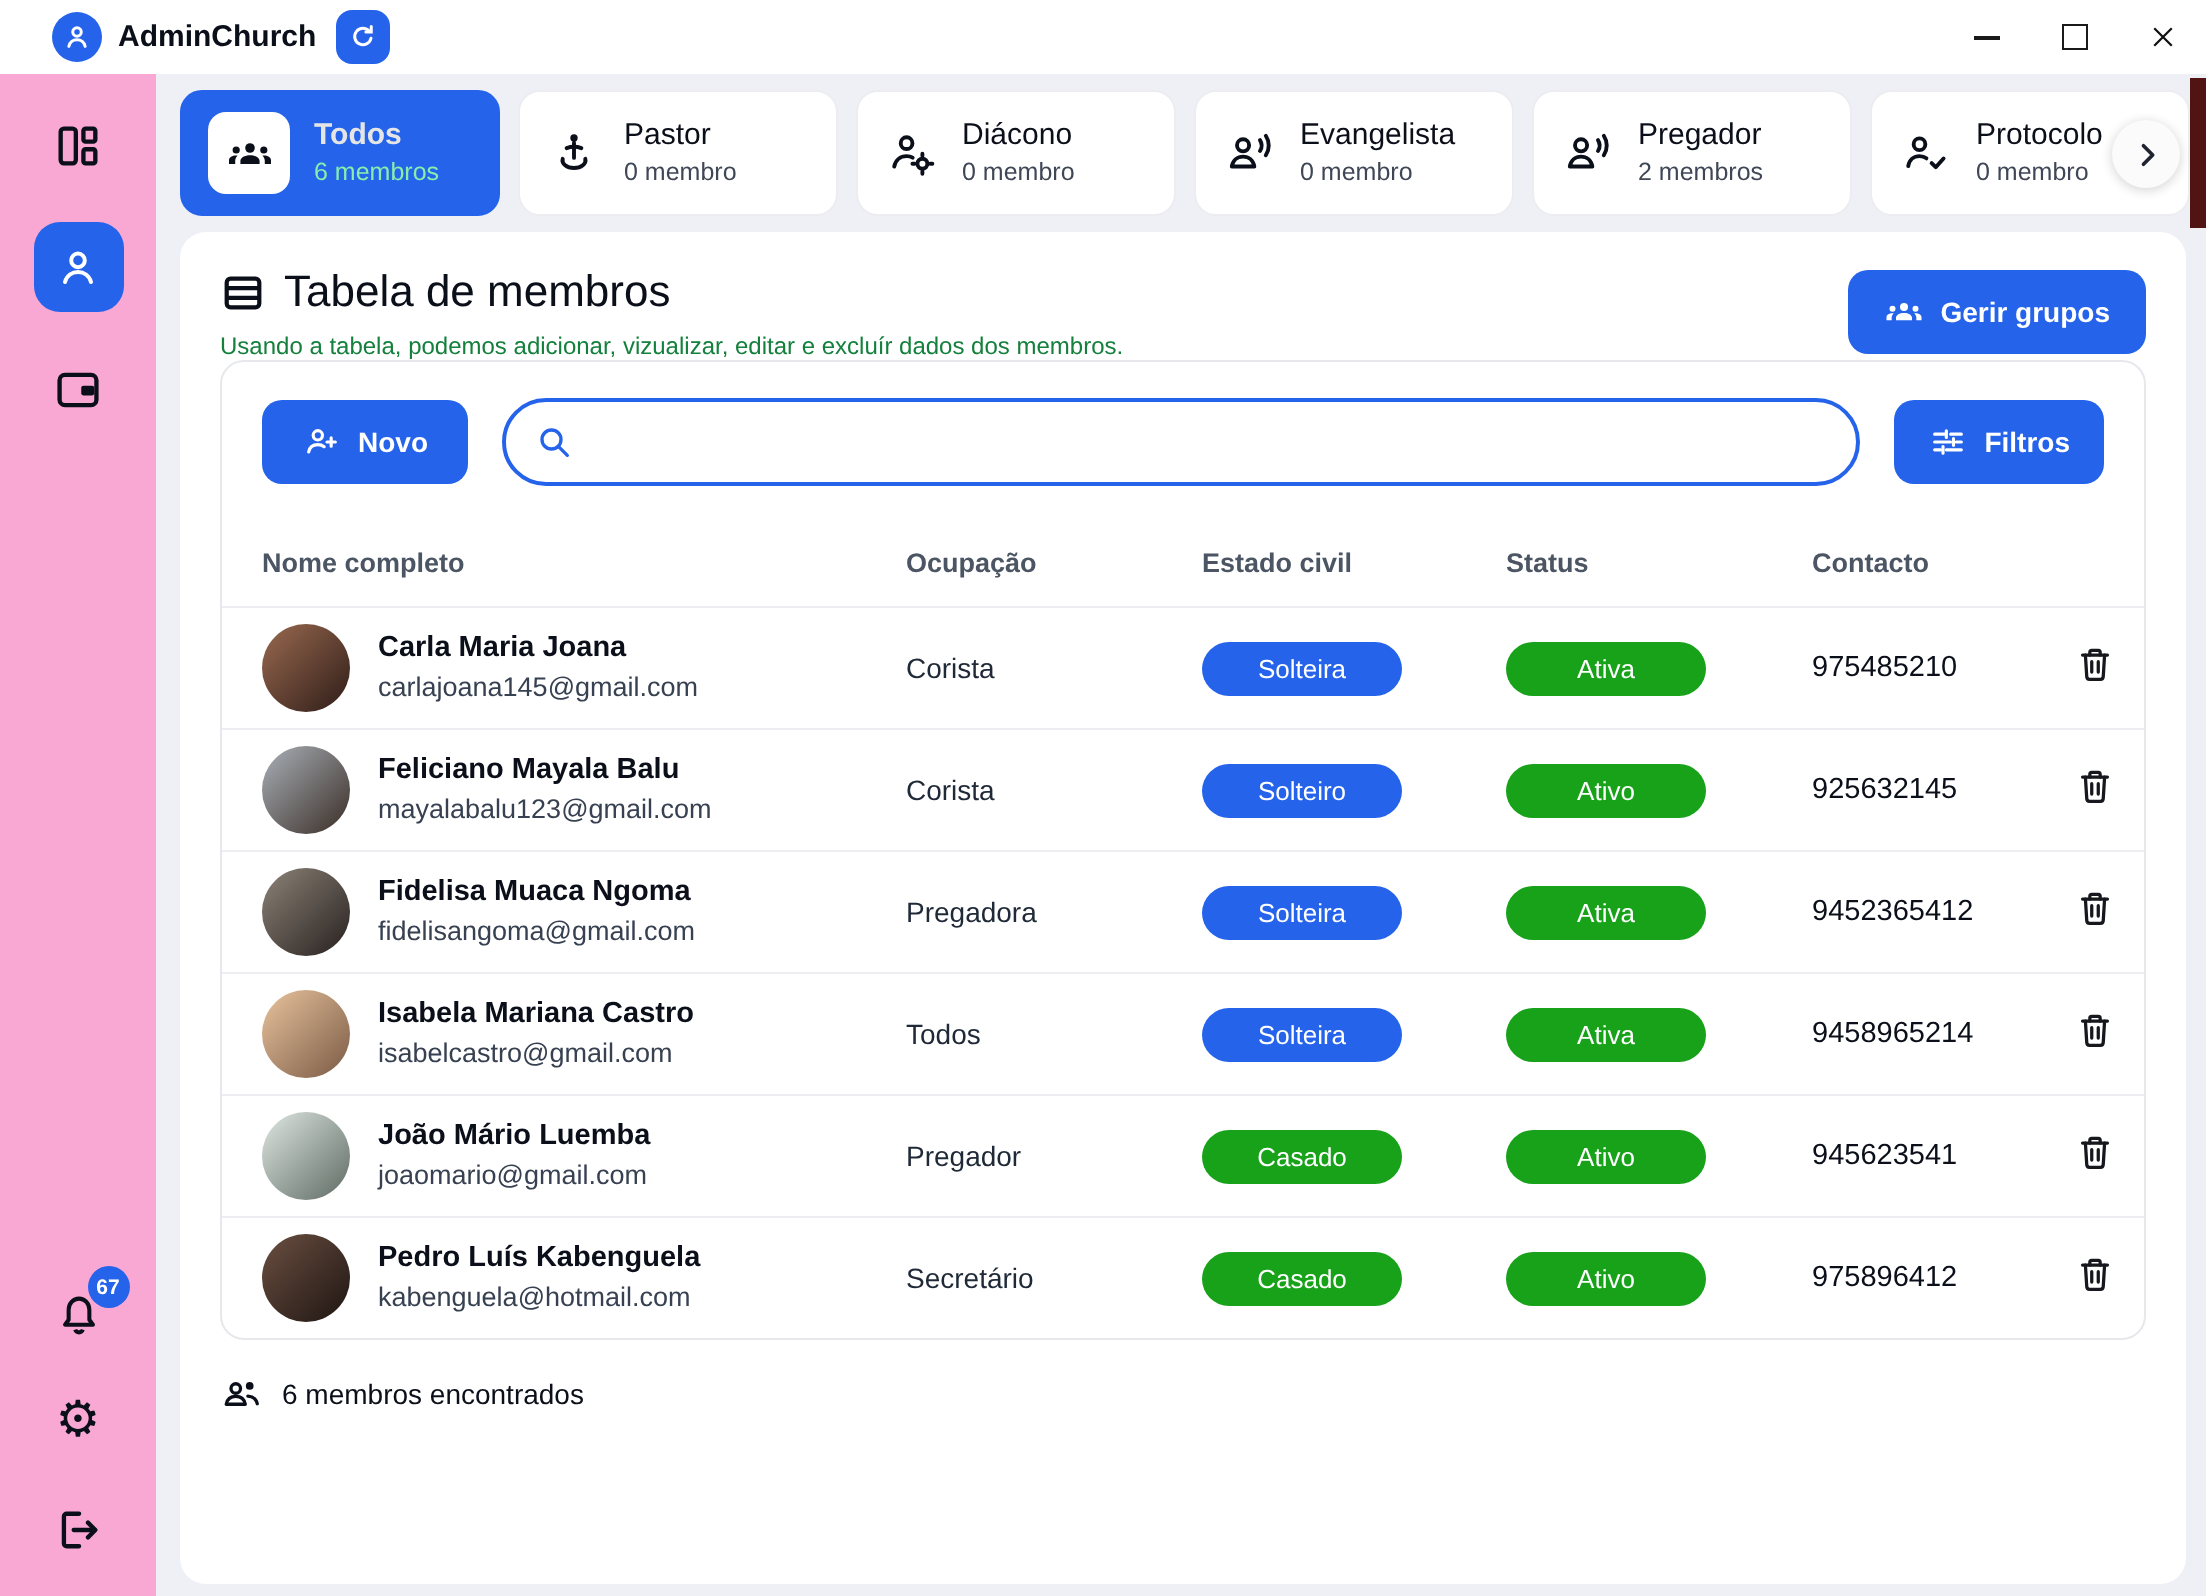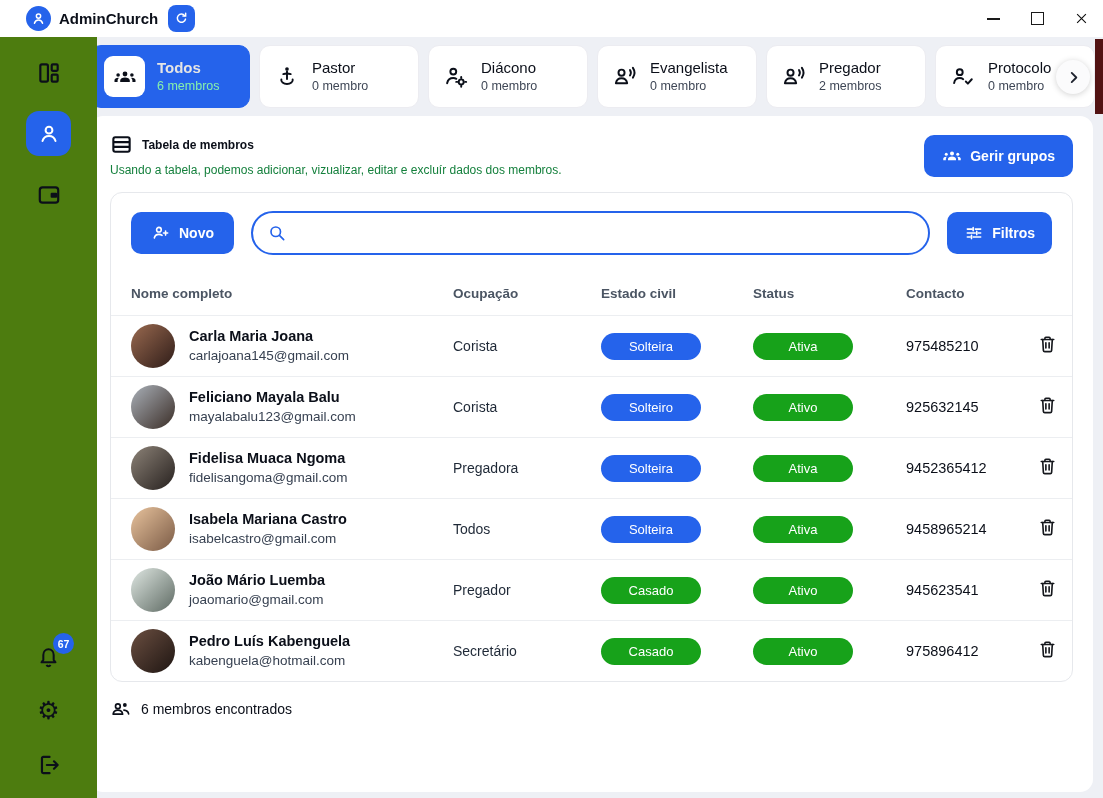--- a/index.html
+++ b/index.html
@@ -14,21 +14,21 @@
   .logo{width:25px;height:25px;border-radius:50%;background:var(--primary,#2563eb);
     display:flex;align-items:center;justify-content:center;color:#fff;}
   .app-title{font-size:15px;font-weight:700;margin-left:8px;color:#0b0f19;}
   .refresh-btn{width:27px;height:27px;border-radius:8px;background:var(--primary,#2563eb);
     display:flex;align-items:center;justify-content:center;margin-left:10px;color:#fff;cursor:pointer;border:none;}
   .win-controls{margin-left:auto;display:flex;align-items:center;height:100%;}
   .win-btn{width:44px;height:100%;display:flex;align-items:center;justify-content:center;background:transparent;border:none;cursor:pointer;}
   .min-glyph{width:13px;height:2px;background:#1a1a1a;display:block;}
   .max-glyph{width:11px;height:11px;border:1.4px solid #1a1a1a;display:block;}
   
-  .sidebar{position:absolute;top:37px;left:0;width:97px;bottom:0;background:#4d7c0f;
+  .sidebar{position:absolute;top:37px;left:0;width:78px;bottom:0;background:#f9a8d4;
     display:flex;flex-direction:column;align-items:center;z-index:20;}
   .side-top{display:flex;flex-direction:column;align-items:center;margin-top:22px;gap:25px;}
   .side-icon{width:27px;height:27px;color:#0b0f19;display:flex;align-items:center;justify-content:center;cursor:pointer;background:none;border:none;padding:0;}
   .side-active{width:45px;height:45px;border-radius:13px;background:var(--primary,#2563eb);color:#fff;
     display:flex;align-items:center;justify-content:center;cursor:pointer;border:none;}
   .side-bottom{margin-top:auto;display:flex;flex-direction:column;align-items:center;gap:27px;margin-bottom:20px;}
   .bell-wrap{position:relative;}
   .notif-badge{position:absolute;top:-10px;right:-12px;min-width:21px;height:21px;border-radius:50%;
     background:var(--primary,#2563eb);color:#fff;font-size:10.5px;font-weight:700;
     display:flex;align-items:center;justify-content:center;}
@@ -51,28 +51,28 @@
   .chevron-btn{position:absolute;top:23px;right:13px;width:34px;height:34px;border-radius:50%;
     background:#fbfbfc;border:none;box-shadow:0 1px 6px rgba(0,0,0,.18);display:flex;align-items:center;
     justify-content:center;cursor:pointer;z-index:5;color:#1f2430;}
   
   .content-card{position:absolute;top:79px;left:12px;right:10px;bottom:6px;background:#fff;
     border-radius:13px;padding:17px 20px 14px 20px;box-sizing:border-box;display:flex;flex-direction:column;}
   .content-head{display:flex;align-items:flex-start;}
   .head-left{flex:1;}
   .title-row{display:flex;align-items:center;gap:9px;}
   .title-icon{width:23px;height:23px;color:#0b0f19;}
-  .page-title{font-size:12px;font-weight:700;color:#0b0f19;}
+  .page-title{font-size:22px;font-weight:400;color:#0b0f19;}
   .page-subtitle{font-size:12px;color:#15803d;margin-top:7px;}
   .btn{display:inline-flex;align-items:center;justify-content:center;gap:8px;background:var(--primary,#2563eb);
     color:#fff;border:none;border-radius:10px;font-size:14px;font-weight:600;cursor:pointer;
     font-family:inherit;}
   .btn-groups{height:42px;padding:0 18px;margin-top:2px;}
   
-  .table-card{border:1px solid #e6e8ec;border-radius:12px;margin-top:15px;flex:0 0 auto;overflow:hidden;}
+  .table-card{border:1px solid #e6e8ec;border-radius:12px;flex:0 0 auto;overflow:hidden;}
   .toolbar{display:flex;align-items:center;gap:17px;padding:18px 20px 16px 20px;}
   .btn-new{height:42px;padding:0 20px;flex:0 0 auto;}
   .search-wrap{flex:1;height:44px;border:2px solid var(--primary,#2563eb);border-radius:23px;
     display:flex;align-items:center;padding:0 14px;gap:9px;background:#fff;box-sizing:border-box;}
   .search-wrap input{border:none;outline:none;flex:1;font-size:15px;font-family:inherit;color:#111827;background:transparent;}
   .search-wrap input::placeholder{color:#8b93a1;}
   .btn-filters{height:42px;padding:0 17px;flex:0 0 auto;}
   .tgrid{display:grid;grid-template-columns:322px 148px 152px 153px 130px 1fr;align-items:center;padding:0 20px;box-sizing:border-box;}
   .thead{height:44px;}
   .th{font-size:13.5px;font-weight:700;color:#4b5563;}

